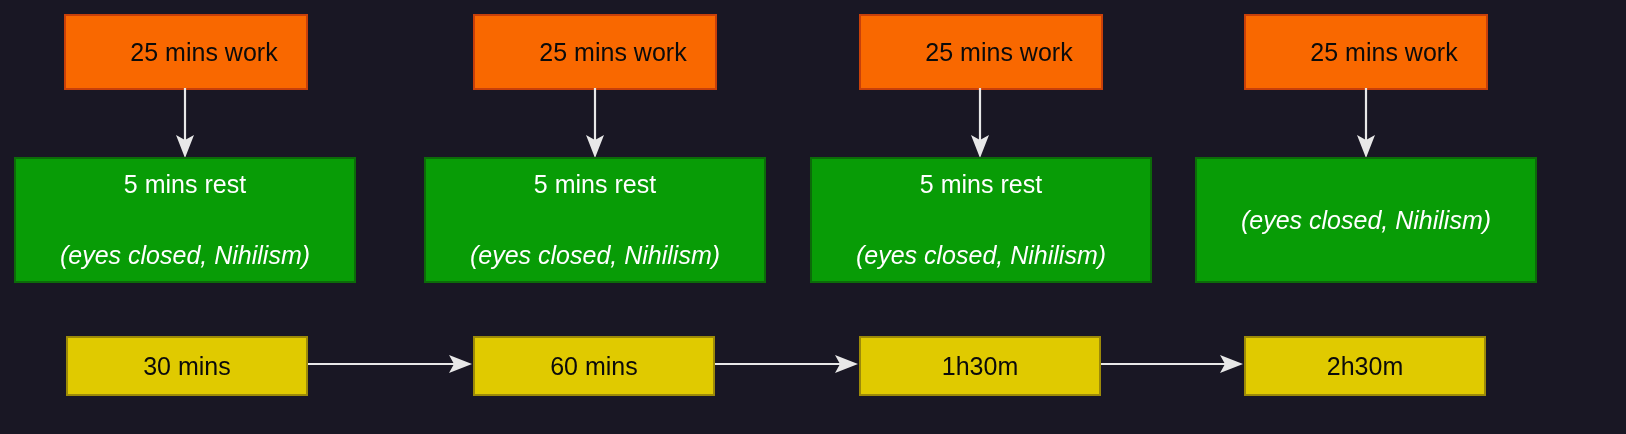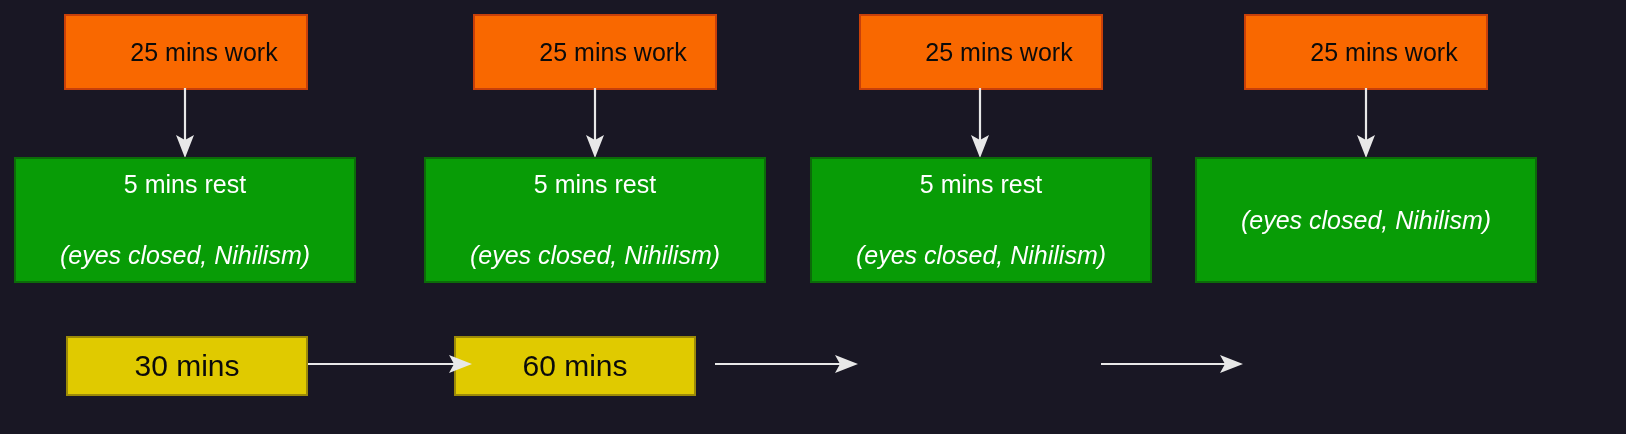--- a/index.html
+++ b/index.html
@@ -48,21 +48,21 @@
     color: #FFFFFF;
     font-size: 25px;
     gap: 40px;
   }
 
   
   .node.total {
     background: #E0CA00;
     border: 2px solid #9C8A08;
     color: #0B0B0B;
-    font-size: 30px;
+    font-size: 25px;
   }
 
   .node .line2 { display: block; font-style: italic; }
 
   
   .arrow-svg {
     position: absolute;
     overflow: visible;
     pointer-events: none;
   }
@@ -106,52 +106,58 @@
   <svg class="arrow-svg" style="left:570px; top:88px; width:54px; height:72px;" viewBox="0 0 54 72">
     <path class="arrow-stroke" d="M25,0 L25,56"></path>
     <path class="arrow-head" d="M25,70 L16,47 L25,52 L34,47 Z"></path>
   </svg>
 
   <div class="node rest" style="left:424px; top:157px; width:342px; height:126px;">
     <span>5 mins rest</span>
     <span class="line2">(eyes closed, Nihilism)</span>
   </div>
 
-  <div class="node total" style="left:454px; top:336px; width:242px; height:60px;">
+  <div class="node total" style="left:473px; top:336px; width:242px; height:60px;">
     <span>60 mins</span>
   </div>
 
   <div class="node work" style="left:859px; top:14px; width:244px; height:76px;">
     <span>25 mins work</span>
   </div>
 
   <svg class="arrow-svg" style="left:955px; top:88px; width:54px; height:72px;" viewBox="0 0 54 72">
     <path class="arrow-stroke" d="M25,0 L25,56"></path>
     <path class="arrow-head" d="M25,70 L16,47 L25,52 L34,47 Z"></path>
   </svg>
 
   <div class="node rest" style="left:810px; top:157px; width:342px; height:126px;">
     <span>5 mins rest</span>
     <span class="line2">(eyes closed, Nihilism)</span>
   </div>
 
+  <div class="node total" style="left:859px; top:336px; width:242px; height:60px;">
+    <span>1h30m</span>
+  </div>
 
   <div class="node work" style="left:1244px; top:14px; width:244px; height:76px;">
     <span>25 mins work</span>
   </div>
 
   <svg class="arrow-svg" style="left:1341px; top:88px; width:54px; height:72px;" viewBox="0 0 54 72">
     <path class="arrow-stroke" d="M25,0 L25,56"></path>
     <path class="arrow-head" d="M25,70 L16,47 L25,52 L34,47 Z"></path>
   </svg>
 
   <div class="node rest" style="left:1195px; top:157px; width:342px; height:126px;">
     <span class="line2">(eyes closed, Nihilism)</span>
   </div>
 
+  <div class="node total" style="left:1244px; top:336px; width:242px; height:60px;">
+    <span>2h30m</span>
+  </div>
 
   <svg class="arrow-svg" style="left:308px; top:348px; width:166px; height:32px;" viewBox="0 0 166 32">
     <path class="arrow-stroke" d="M0,16 L148,16"></path>
     <path class="arrow-head" d="M164,16 L141,7 L146,16 L141,25 Z"></path>
   </svg>
 
   <svg class="arrow-svg" style="left:715px; top:348px; width:145px; height:32px;" viewBox="0 0 145 32">
     <path class="arrow-stroke" d="M0,16 L127,16"></path>
     <path class="arrow-head" d="M143,16 L120,7 L125,16 L120,25 Z"></path>
   </svg>

